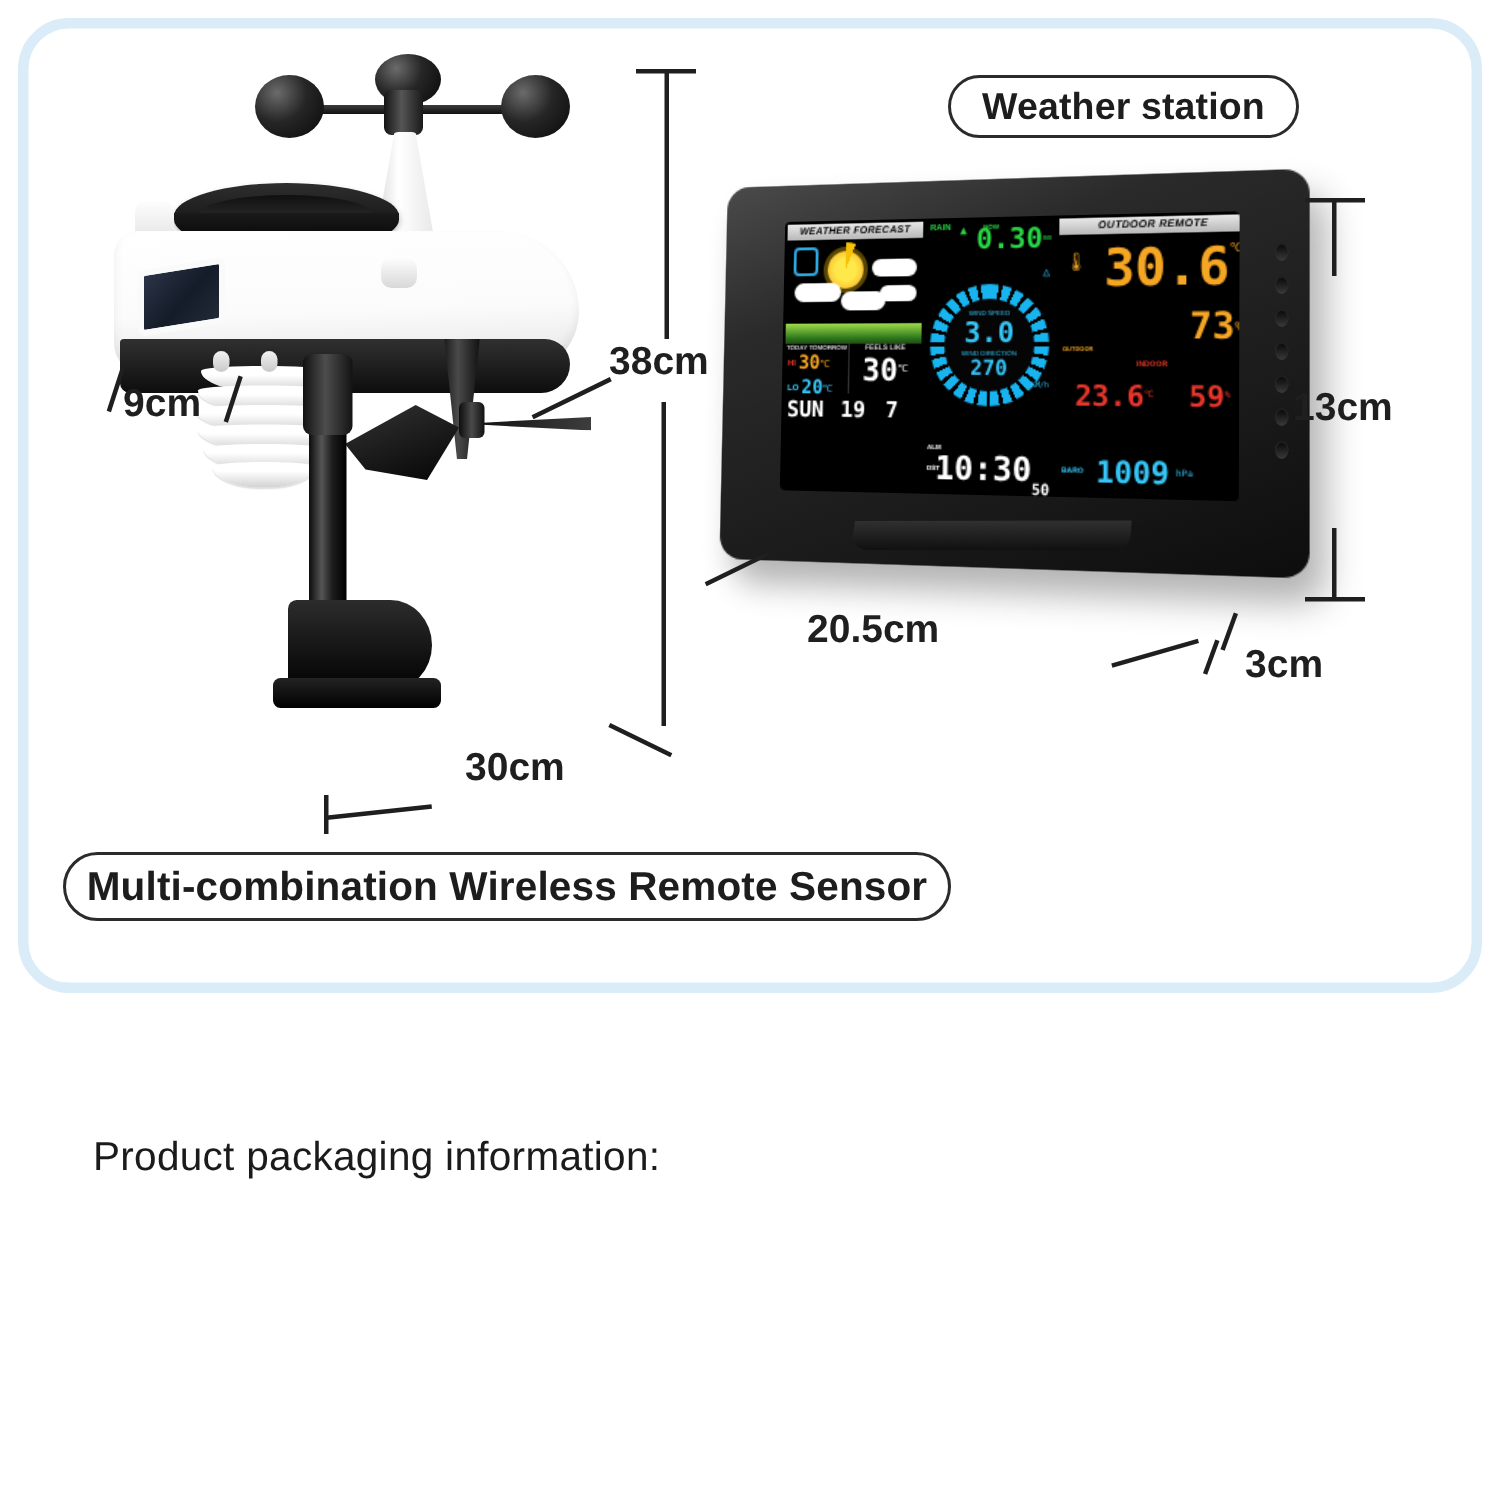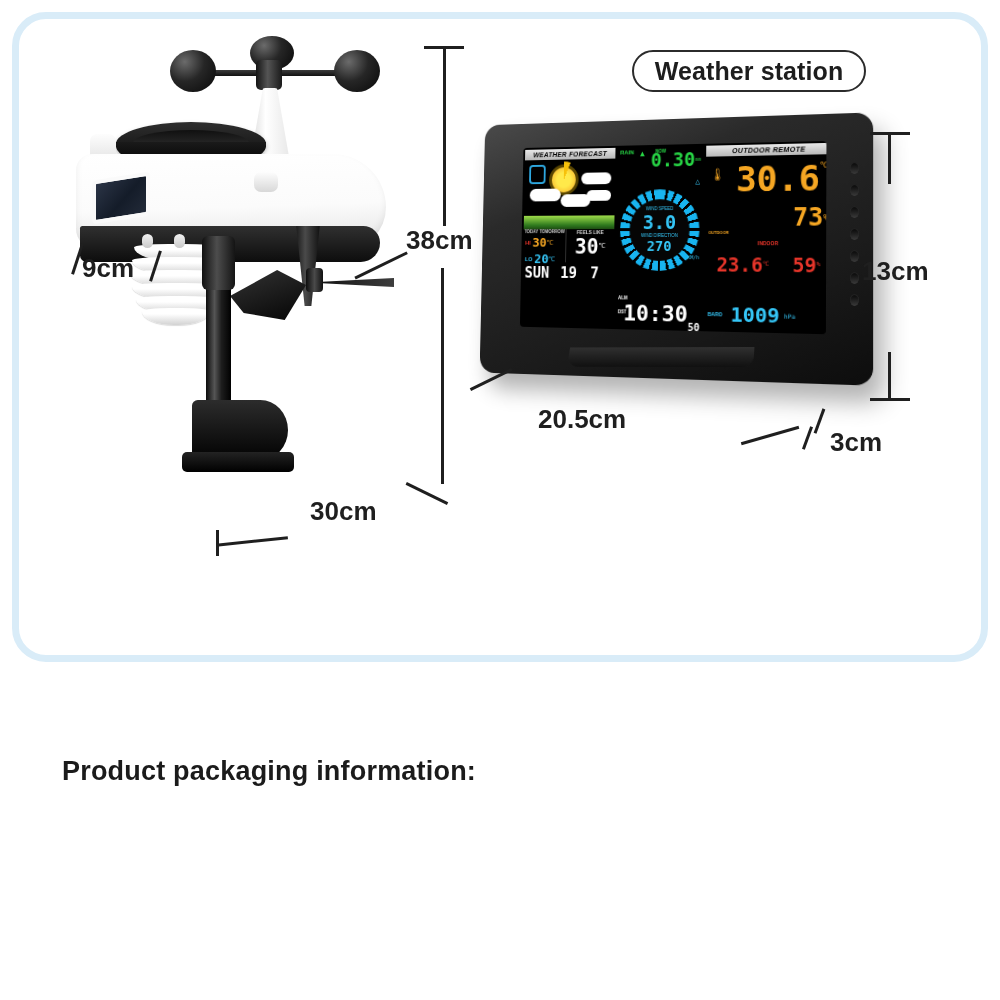--- a/index.html
+++ b/index.html
@@ -47,21 +47,21 @@
   #dim-30  { left: 310px; top: 496px; font-size: 26px; }
   #dim-205 { left: 538px; top: 404px; font-size: 26px; }
   #dim-13  { left: 862px; top: 256px; font-size: 26px; }
   #dim-3   { left: 830px; top: 427px; font-size: 26px; }
 
   .tickline { position: absolute; background: #1f1f1f; }
 
   
   .pack-title {
     position: absolute; left: 62px; top: 756px;
-    font-size: 27px; font-weight: 700; color: #1b1b1b;
+    font-size: 27px; font-weight: 400; color: #1b1b1b;
     letter-spacing: .2px;
   }
   .pack-line {
     position: absolute; left: 124px;
     font-size: 23px; color: #4b4b4b; font-weight: 400;
     white-space: nowrap;
   }
   #pack-line-0 { top: 815px; }
   #pack-line-1 { top: 861px; }
 
@@ -449,20 +449,23 @@
         <span class="lcd cyan" style="font-size:20px; margin-left:8px;">1009</span>
         <span class="unit cyan" style="font-size:6px; margin-left:4px;">hPa</span>
       </div>
 
     </div>
   </div>
 
   <div class="pill" id="pill-weather-station">
     <span>Weather station</span>
   </div>
+  <div class="pill" id="pill-sensor">
+    <span>Multi-combination Wireless Remote Sensor</span>
+  </div>
 
   <div class="tickline" style="left:76px; top:243px; width:2.5px; height:32px; transform:rotate(18deg);"></div>
   <div class="tickline" style="left:154px; top:250px; width:2.5px; height:32px; transform:rotate(18deg);"></div>
   <div class="dim" id="dim-9">9cm</div>
 
   <div class="tickline" style="left:443px; top:46px; width:2.5px; height:180px;"></div>
   <div class="tickline" style="left:424px; top:46px; width:40px; height:2.5px;"></div>
   <div class="tickline" style="left:352px; top:264px; width:58px; height:2.5px; transform:rotate(-26deg);"></div>
   <div class="dim" id="dim-38">38cm</div>
 

